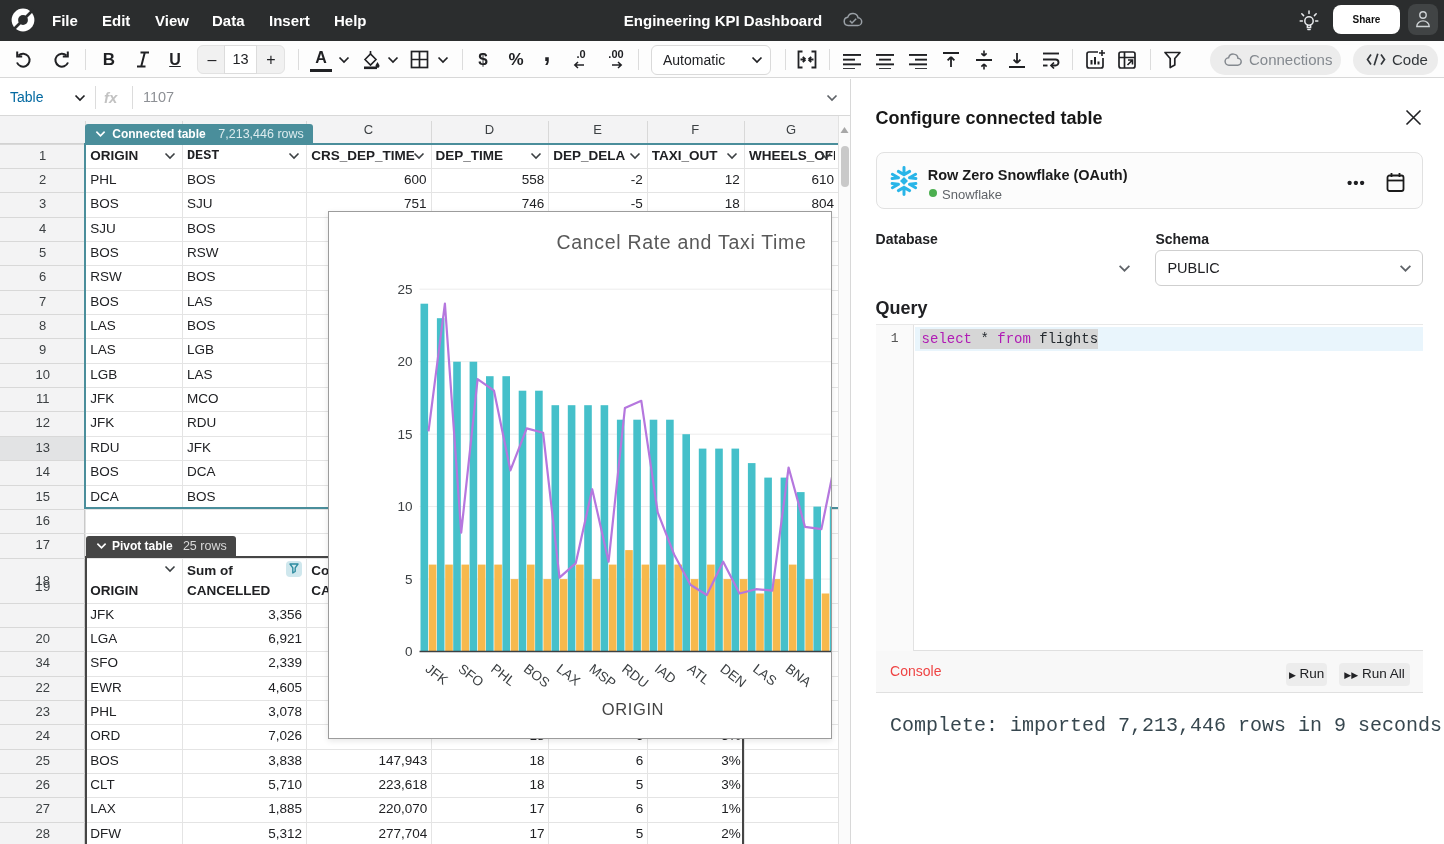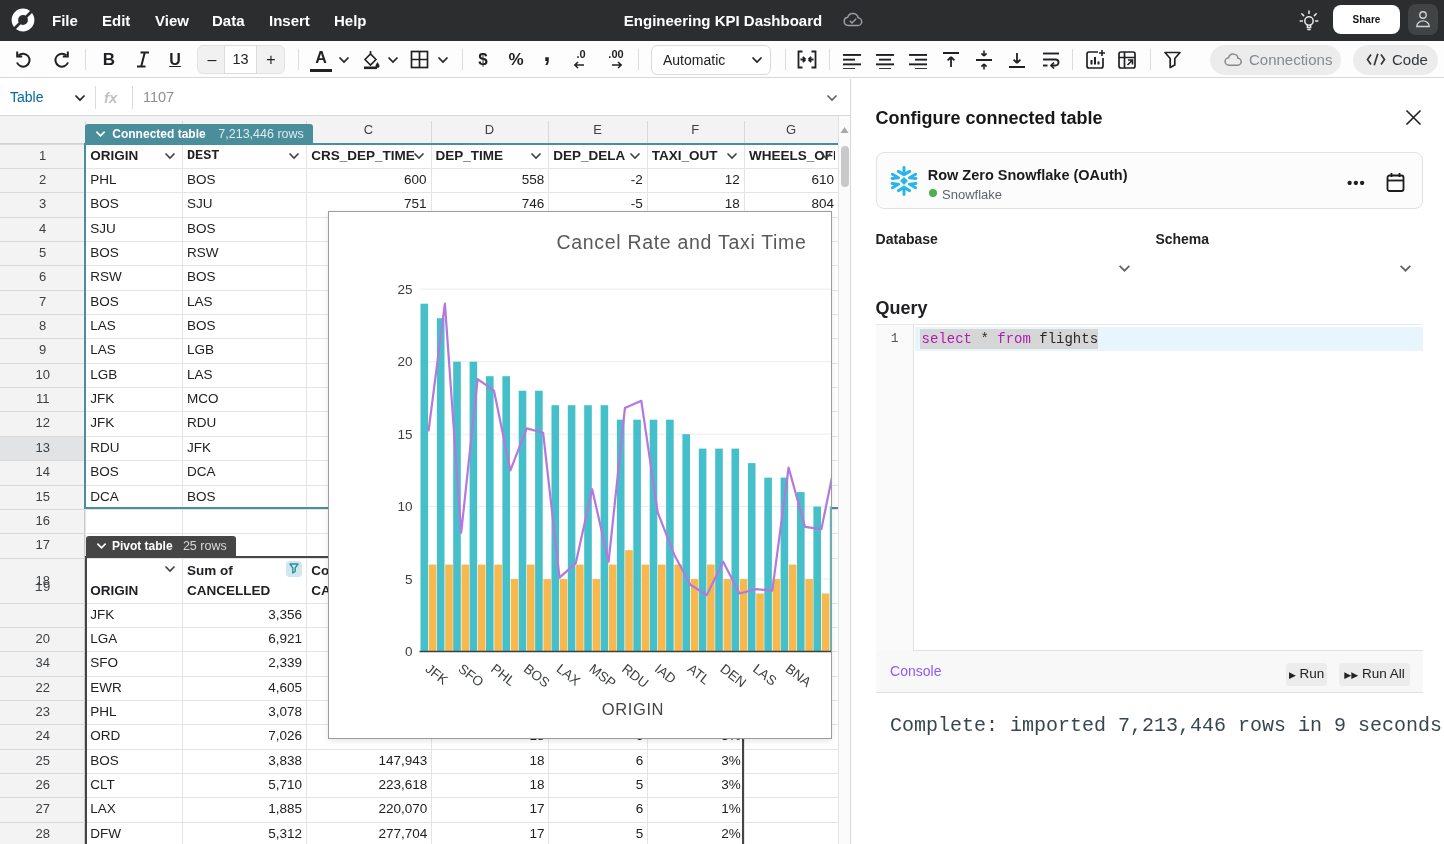--- a/index.html
+++ b/index.html
@@ -562,29 +562,30 @@
 <rect x="1.5" y="3.5" width="16" height="15.5" rx="2"></rect>
 <path d="M1.5 8.5 H17.5"></path>
 <path d="M5.5 1 V5 M13.5 1 V5"></path>
 </g>
     </svg>
 <div class="abs" style="left:24.600000000000023px;top:152px;font-size:14px;font-weight:700;color:#202124;">Database</div>
 <div class="abs" style="left:304.4000000000001px;top:152px;font-size:14px;font-weight:700;color:#202124;">Schema</div>
 <svg class="abs" style="left:266.6px;top:185px" width="13" height="9" viewBox="0 0 12 8">
       <path d="M1.5 1.5 L6 6 L10.5 1.5" fill="none" stroke="#5f6368" stroke-width="1.6"></path>
     </svg>
+<div class="abs" style="left:304.4000000000001px;top:171px;width:267.7px;height:36.4px;border:1px solid #cfcfcf;border-radius:6px;background:#fff;font-size:14.5px;color:#202124;line-height:34px;padding-left:11px;">PUBLIC</div>
 <svg class="abs" style="left:548.1px;top:185px" width="13" height="9" viewBox="0 0 12 8">
       <path d="M1.5 1.5 L6 6 L10.5 1.5" fill="none" stroke="#5f6368" stroke-width="1.6"></path>
     </svg>
 <div class="abs" style="left:24.600000000000023px;top:219px;font-size:18px;font-weight:700;color:#202124;">Query</div>
 <div class="abs" style="left:24.600000000000023px;top:245.3px;width:547.4px;height:327px;border-top:1px solid #e8e8e8;border-bottom:1px solid #e0e0e0;">
 <div class="abs" style="left:0;top:0;width:38px;height:327px;background:#fafafa;border-right:1px solid #e2e2e2;"></div>
 <div class="abs" style="left:39px;top:1.7px;width:508px;height:24px;background:#e9f5fc;"></div>
 <div class="abs" style="left:0;top:1.7px;width:38px;height:24px;line-height:24px;text-align:center;font-family:'Liberation Mono',monospace;font-size:13px;color:#555;">1</div>
 <div class="abs" style="left:44.5px;top:3.7px;width:178px;height:20px;background:#d6d6d6;"></div>
 <div class="abs" style="left:46px;top:1.7px;height:24px;line-height:24px;font-family:'Liberation Mono',monospace;font-size:14px;color:#24292e;"><span style="color:#b01bb5;">select</span> * <span style="color:#b01bb5;">from</span> flights</div>
 </div>
 <div class="abs" style="left:24.600000000000023px;top:572.3px;width:547.4px;height:41.3px;background:#f8f8f8;border-bottom:1px solid #e0e0e0;">
-<div class="abs" style="left:14.5px;top:0;height:41.3px;line-height:41.3px;font-size:14px;color:#8b5cf6;">Console</div>
+<div class="abs" style="left:14.5px;top:0;height:41.3px;line-height:41.3px;font-size:14px;color:#ef4444;">Console</div>
 <div class="abs" style="left:410.8px;top:12.2px;width:40.5px;height:22.6px;background:#ececec;border-radius:4px;text-align:center;line-height:22.6px;font-size:13.5px;color:#202124;"><span style="font-size:9px;">▶</span> Run</div>
 <div class="abs" style="left:463.4px;top:12.2px;width:71px;height:22.6px;background:#ececec;border-radius:4px;text-align:center;line-height:22.6px;font-size:13.5px;color:#202124;"><span style="font-size:9px;">▶▶</span> Run All</div>
 </div>
 <div class="abs" style="left:39px;top:634.5px;font-family:'Liberation Mono',monospace;font-size:20px;color:#37474f;">Complete: imported 7,213,446 rows in 9 seconds</div>
 </div>
 </body></html>

